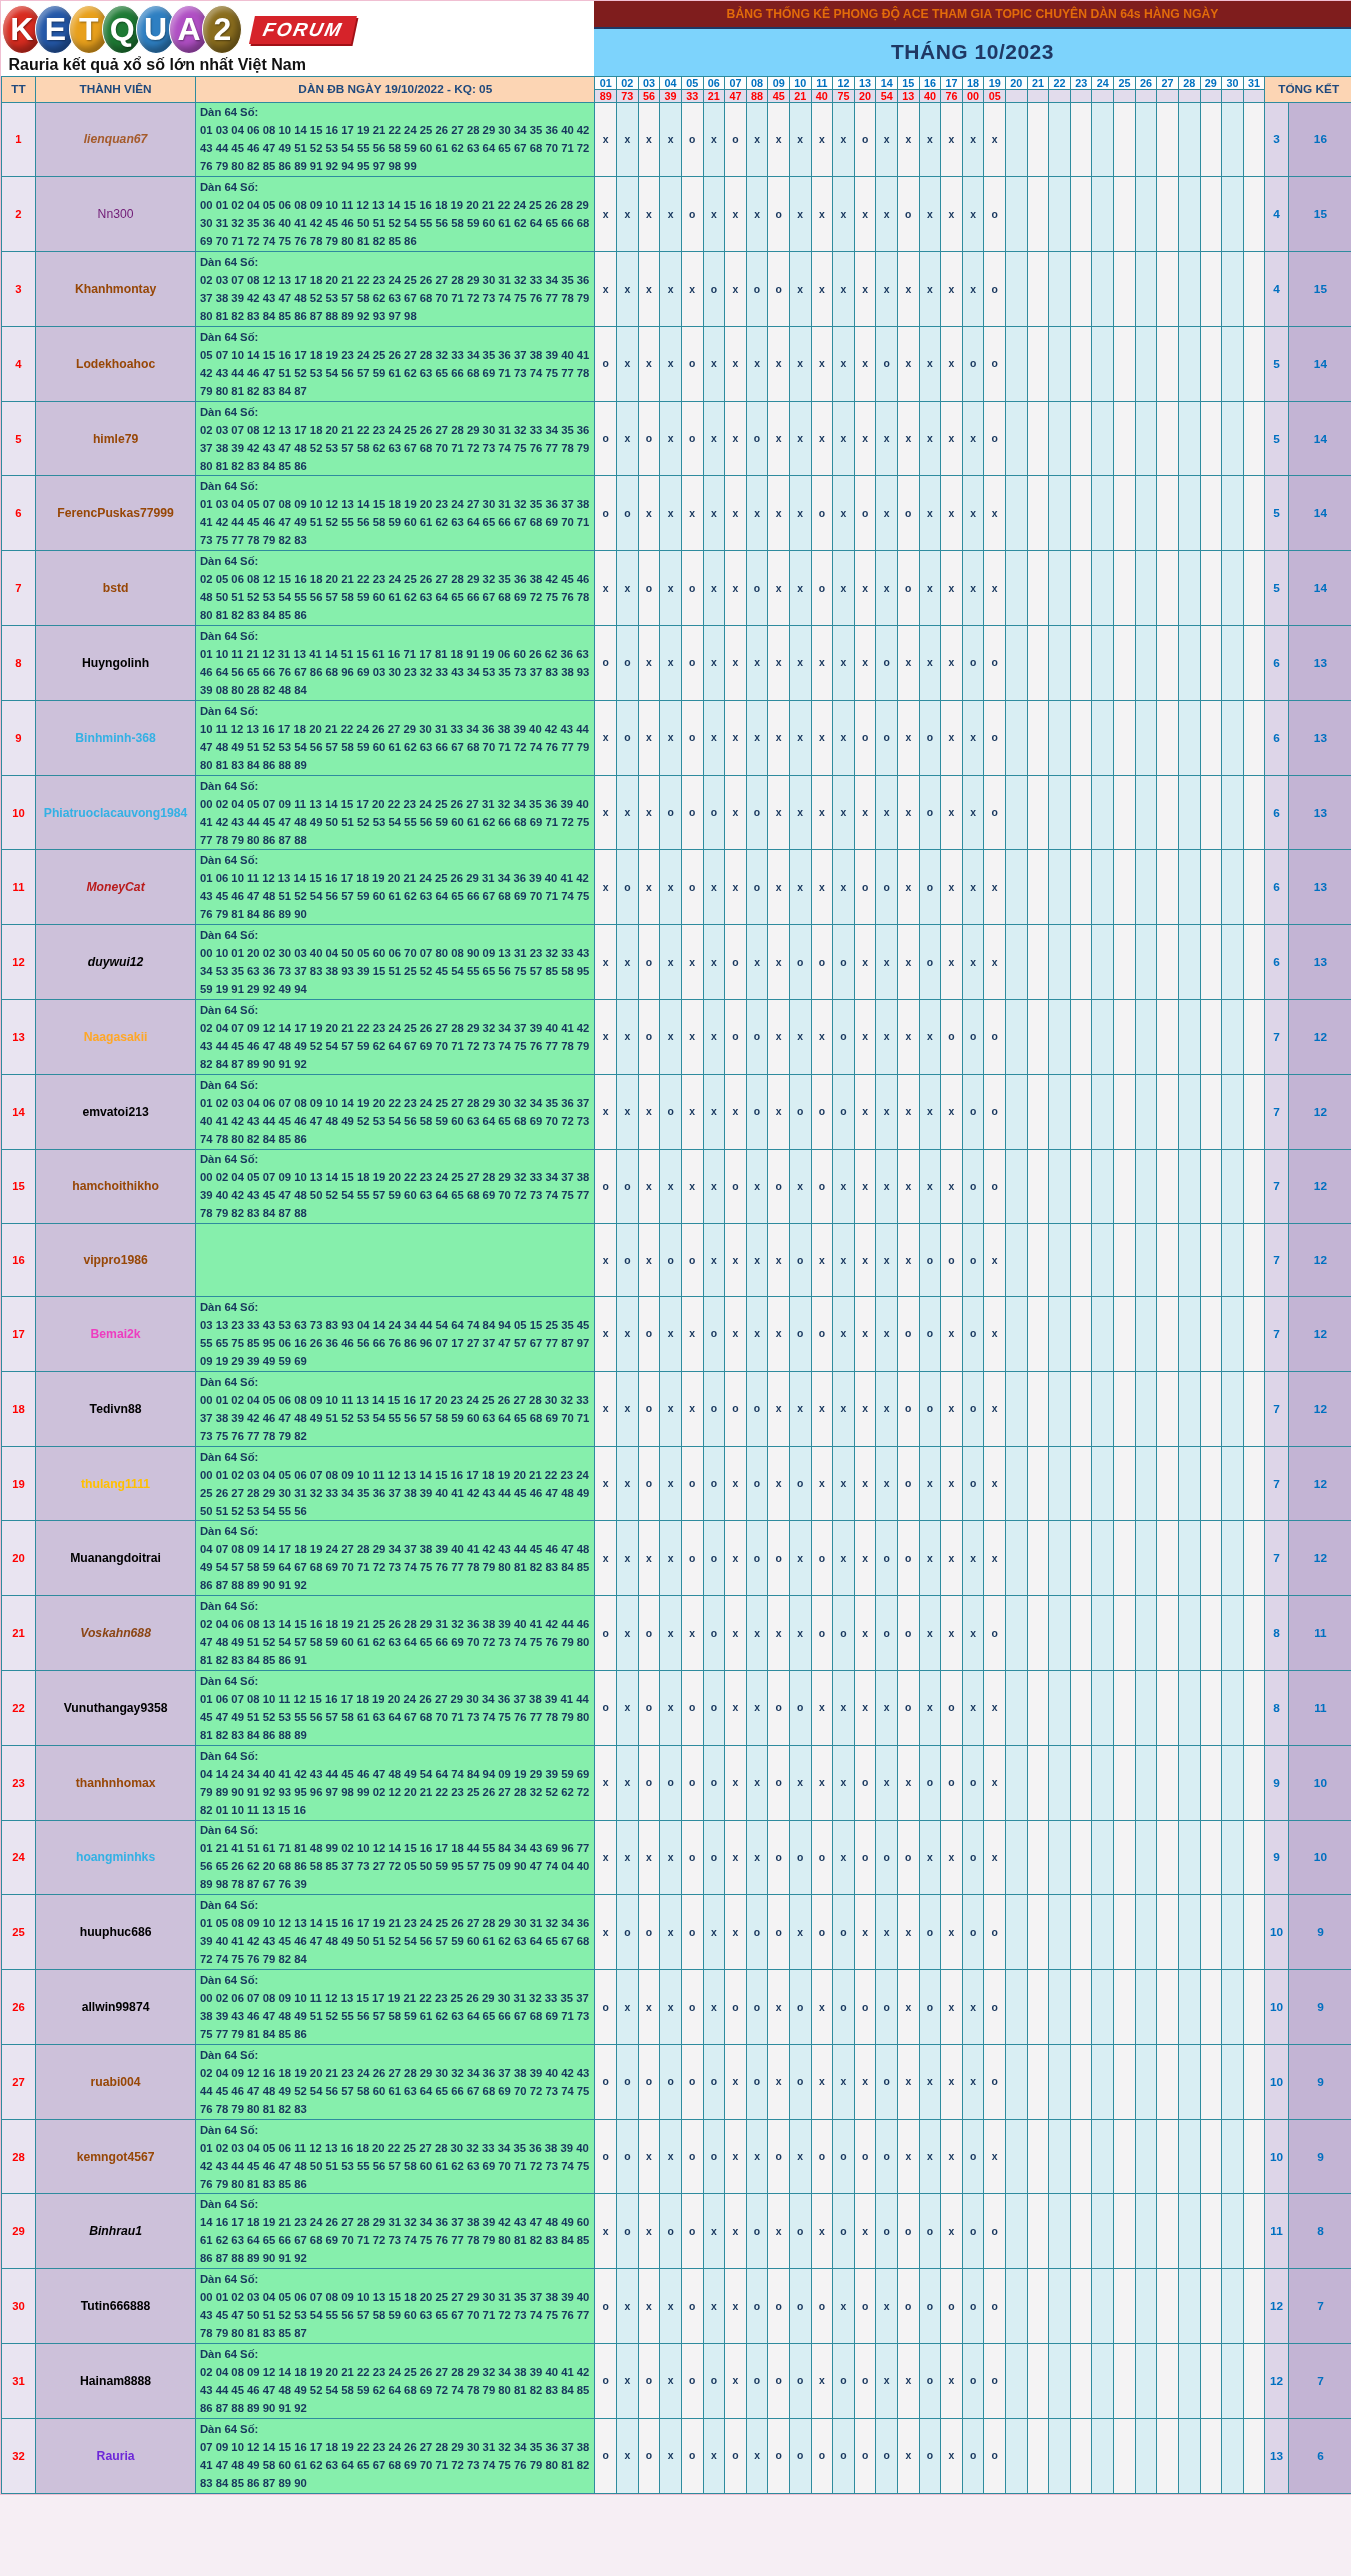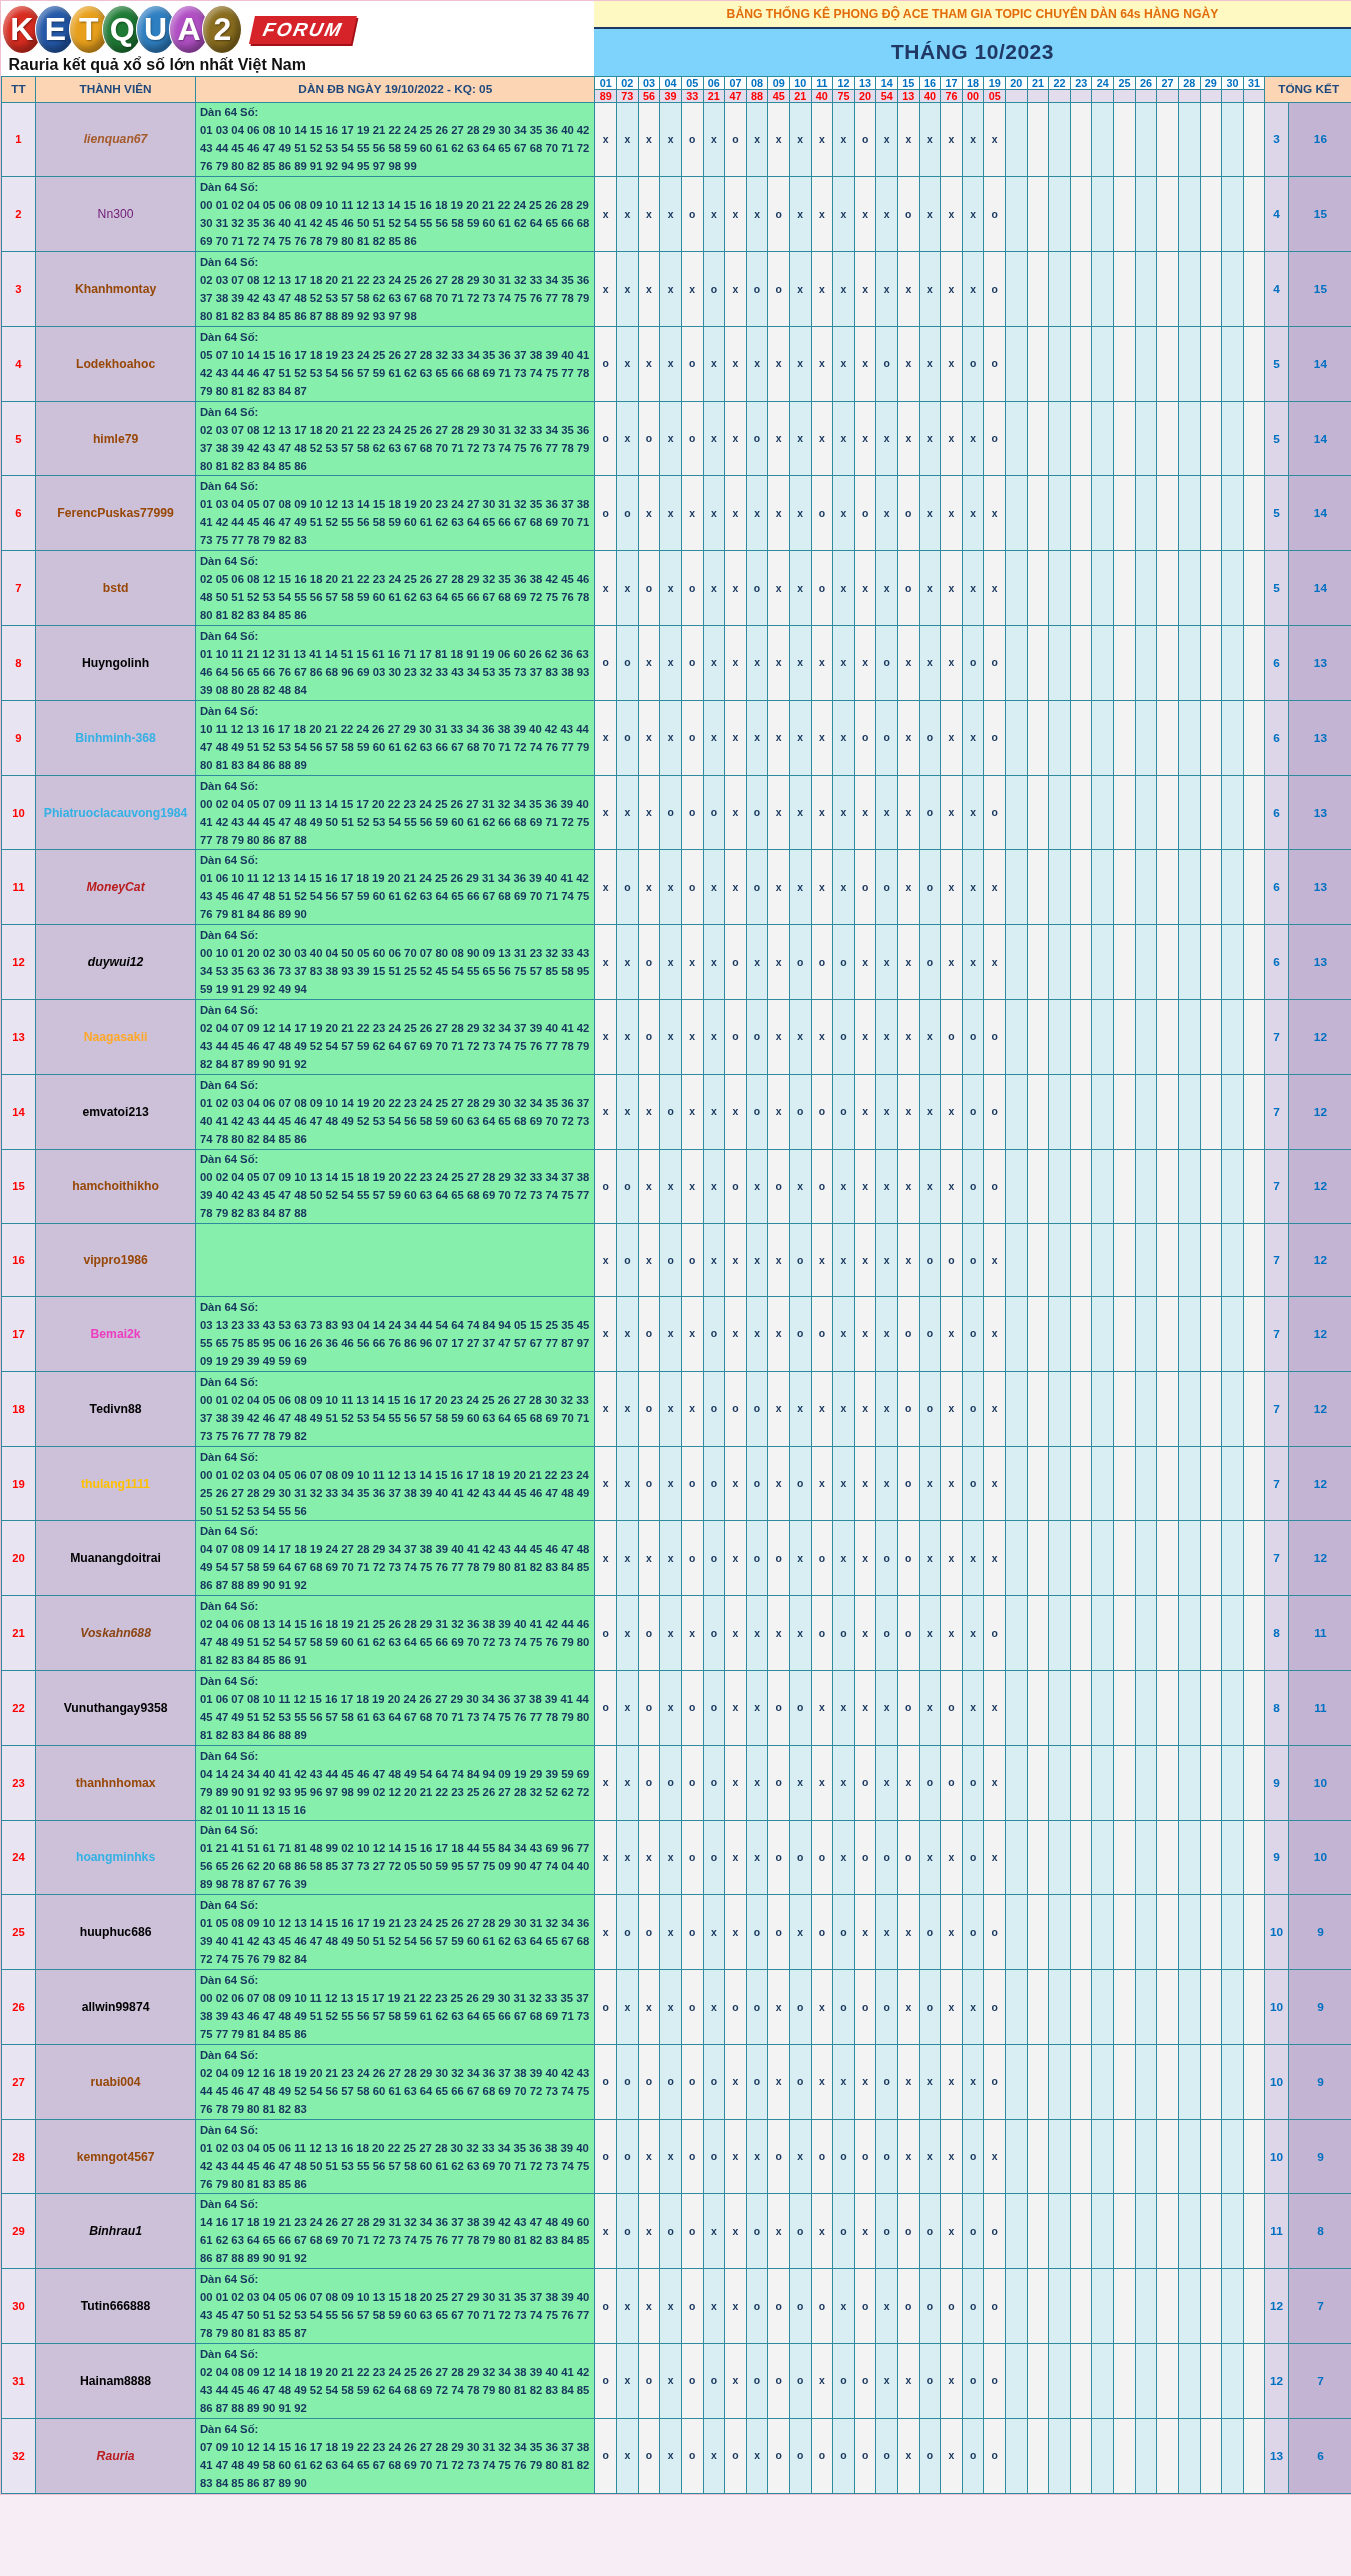--- a/index.html
+++ b/index.html
@@ -12,21 +12,21 @@
   .logo-letters { display: flex; }
   .logo-letter { width: 40px; height: 49px; border-radius: 50%; color: #fff; font-weight: bold;
     font-size: 32px; display: flex; align-items: center; justify-content: center;
     margin-left: -6.6px; border: 1.9px solid #fff; text-shadow: 0.9px 0.9px 1.9px rgba(0,0,0,.4);
     box-shadow: inset -3.8px -5.6px 7.5px rgba(0,0,0,.35), inset 2.8px 3.8px 5.6px rgba(255,255,255,.35); }
   .forum-badge { background: #d6232a; color: #fff; font-style: italic; font-weight: bold;
     font-size: 19px; padding: 2.8px 11.3px; transform: skew(-12deg); letter-spacing: 1.9px;
     box-shadow: 1.9px 1.9px 0 #a11016; }
   .tagline { font-size: 16px; color: #111; margin-top: 1.9px; font-weight: bold; }
   .title-area { flex: 1; display: flex; flex-direction: column; }
-  .title-bar1 { background: #fef9c3; border-bottom: 2.8px solid #1f3864; height: 28px;
+  .title-bar1 { background: #7f1d1d; border-bottom: 2.8px solid #1f3864; height: 28px;
     display: flex; align-items: center; justify-content: center; }
   .title-bar1 span { color: #e26b0a; font-weight: bold; font-size: 12.2px; }
   .title-bar2 { background: #7dd3fc; flex: 1; display: flex; align-items: center; justify-content: center; }
   .title-bar2 span { color: #1f3864; font-weight: bold; font-size: 21px; letter-spacing: 0.5px; }
   
   table { border-collapse: collapse; table-layout: fixed; width: 1352px; background: #e7e2f0; }
   td, th { border: 0.9px solid #2e8b9e; overflow: hidden; }
   thead th { font-size: 11.8px; }
   .h-main { background: #fcd5b4; color: #1f497d; font-weight: bold; }
   .h-day { background: #fdfdfd; color: #0070c0; font-weight: bold; font-size: 10.8px; }
@@ -1513,21 +1513,21 @@
           <td class="day-cell day-odd"></td>
           <td class="day-cell day-even"></td>
           <td class="day-cell day-odd"></td>
           <td class="day-cell day-even"></td>
           <td class="day-cell day-odd"></td>
           <td class="tot-o thick-l">12</td>
           <td class="tot-x">7</td>
         </tr>
         <tr>
           <td class="tt-cell">32</td>
-          <td class="member-cell"><span style="color: #b91c1c; font-weight: bold; font-style: italic;">Rauria</span></td>
+          <td class="member-cell"><span style="color: #6d28d9; font-weight: bold;">Rauria</span></td>
           <td class="dan-cell">
             <div class="dan-inner">
               <div>Dàn 64 Số:</div>
               <div>07 09 10 12 14 15 16 17 18 19 22 23 24 26 27 28 29 30 31 32 34 35 36 37 38 41 47 48 49 58 60 61 62 63 64 65 67 68 69 70 71 72 73 74 75 76 79 80 81 82 83 84 85 86 87 89 90</div>
             </div>
           </td>
           <td class="day-cell day-odd thick-l">o</td>
           <td class="day-cell day-even">x</td>
           <td class="day-cell day-odd">o</td>
           <td class="day-cell day-even">x</td>

